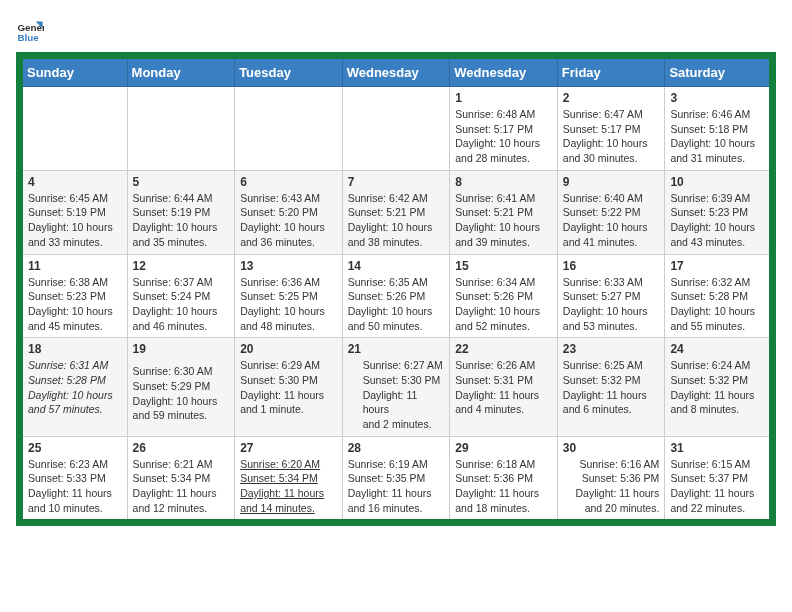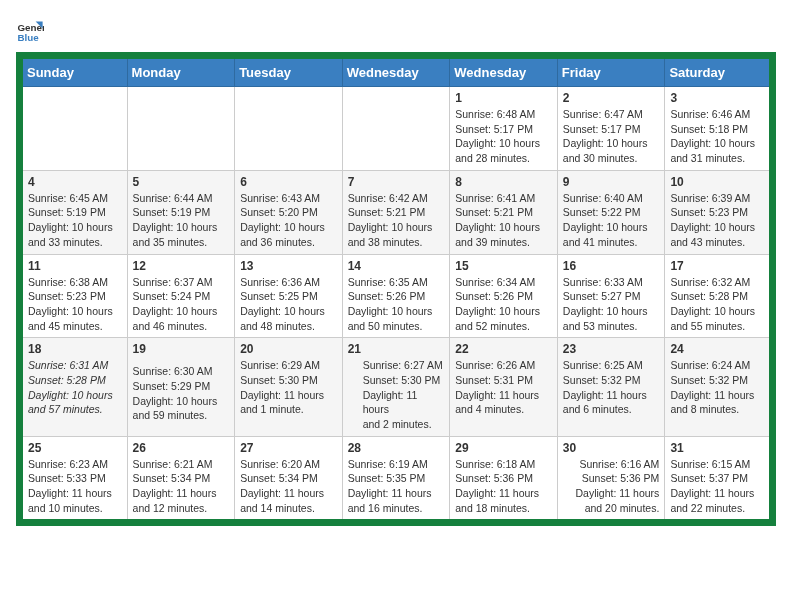--- a/index.html
+++ b/index.html
@@ -297,21 +297,21 @@
         </td>
         <td>
           <span class="day-num">26</span>
           <div class="day-info" style="white-space: pre-line;">Sunrise: 6:21 AM
 Sunset: 5:34 PM
 Daylight: 11 hours
 and 12 minutes.</div>
         </td>
         <td>
           <span class="day-num">27</span>
-          <div class="day-info" style="white-space: pre-line;">Sunrise: 6:20 AM
+          <div class="day-info" style="white-space: pre-line; text-decoration: underline;">Sunrise: 6:20 AM
 Sunset: 5:34 PM
 Daylight: 11 hours
 and 14 minutes.</div>
         </td>
         <td>
           <span class="day-num">28</span>
           <div class="day-info" style="white-space: pre-line;">Sunrise: 6:19 AM
 Sunset: 5:35 PM
 Daylight: 11 hours
 and 16 minutes.</div>

